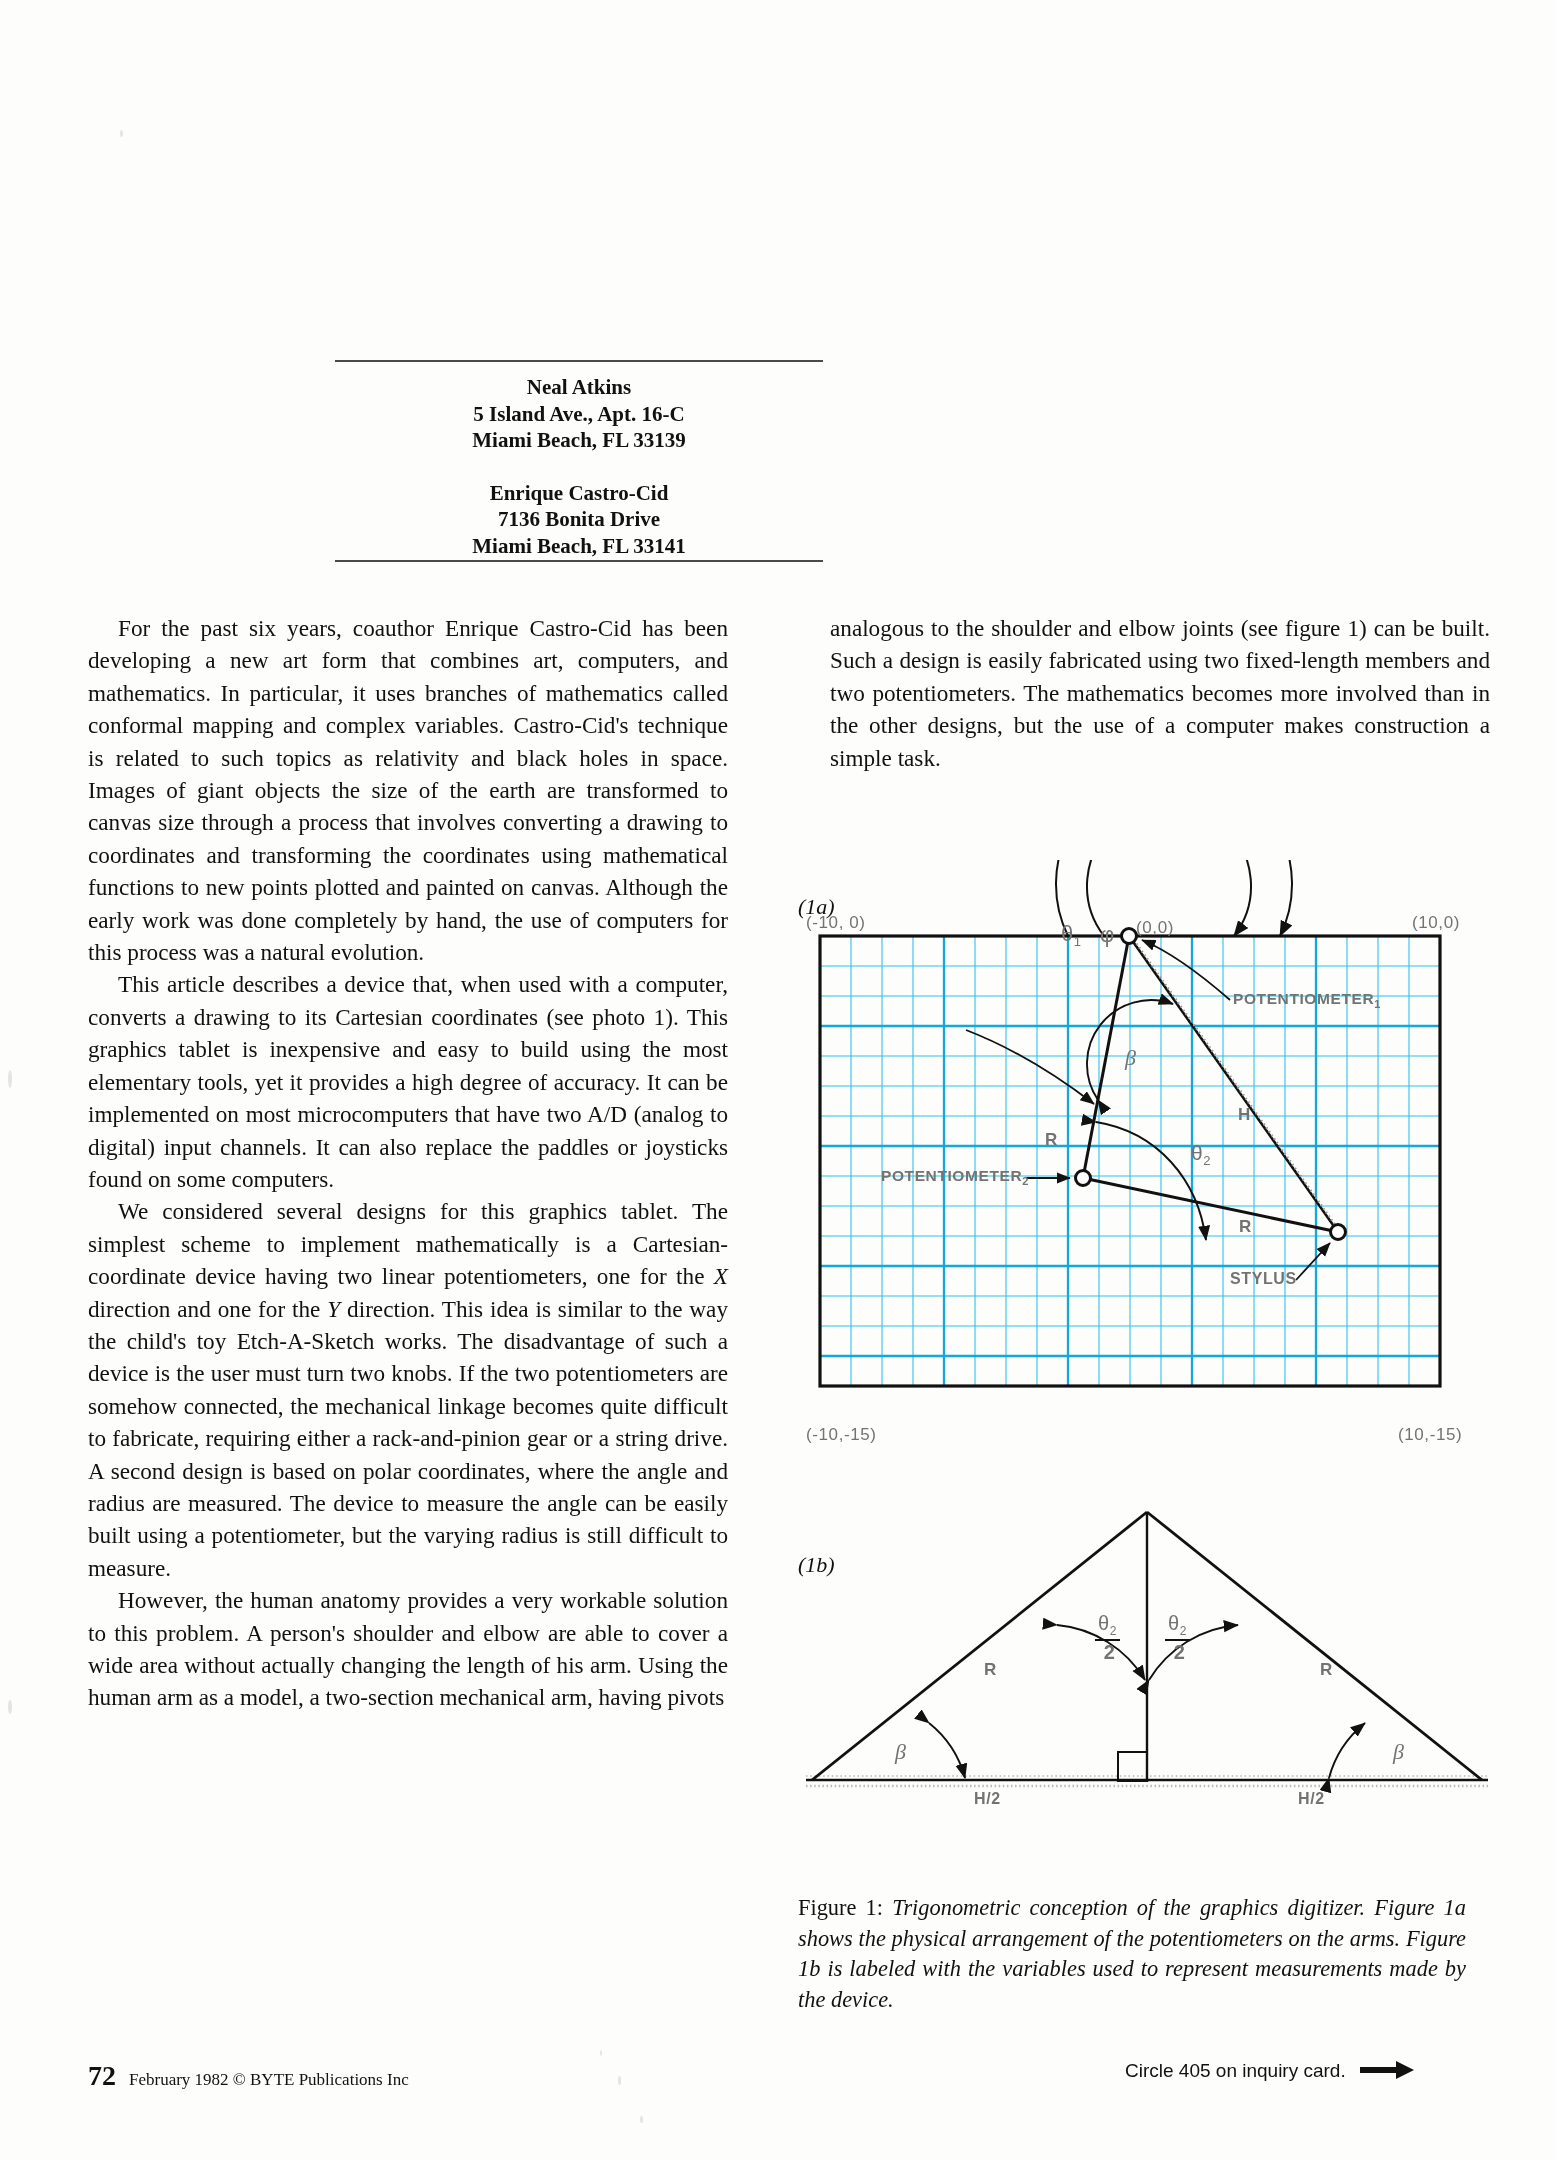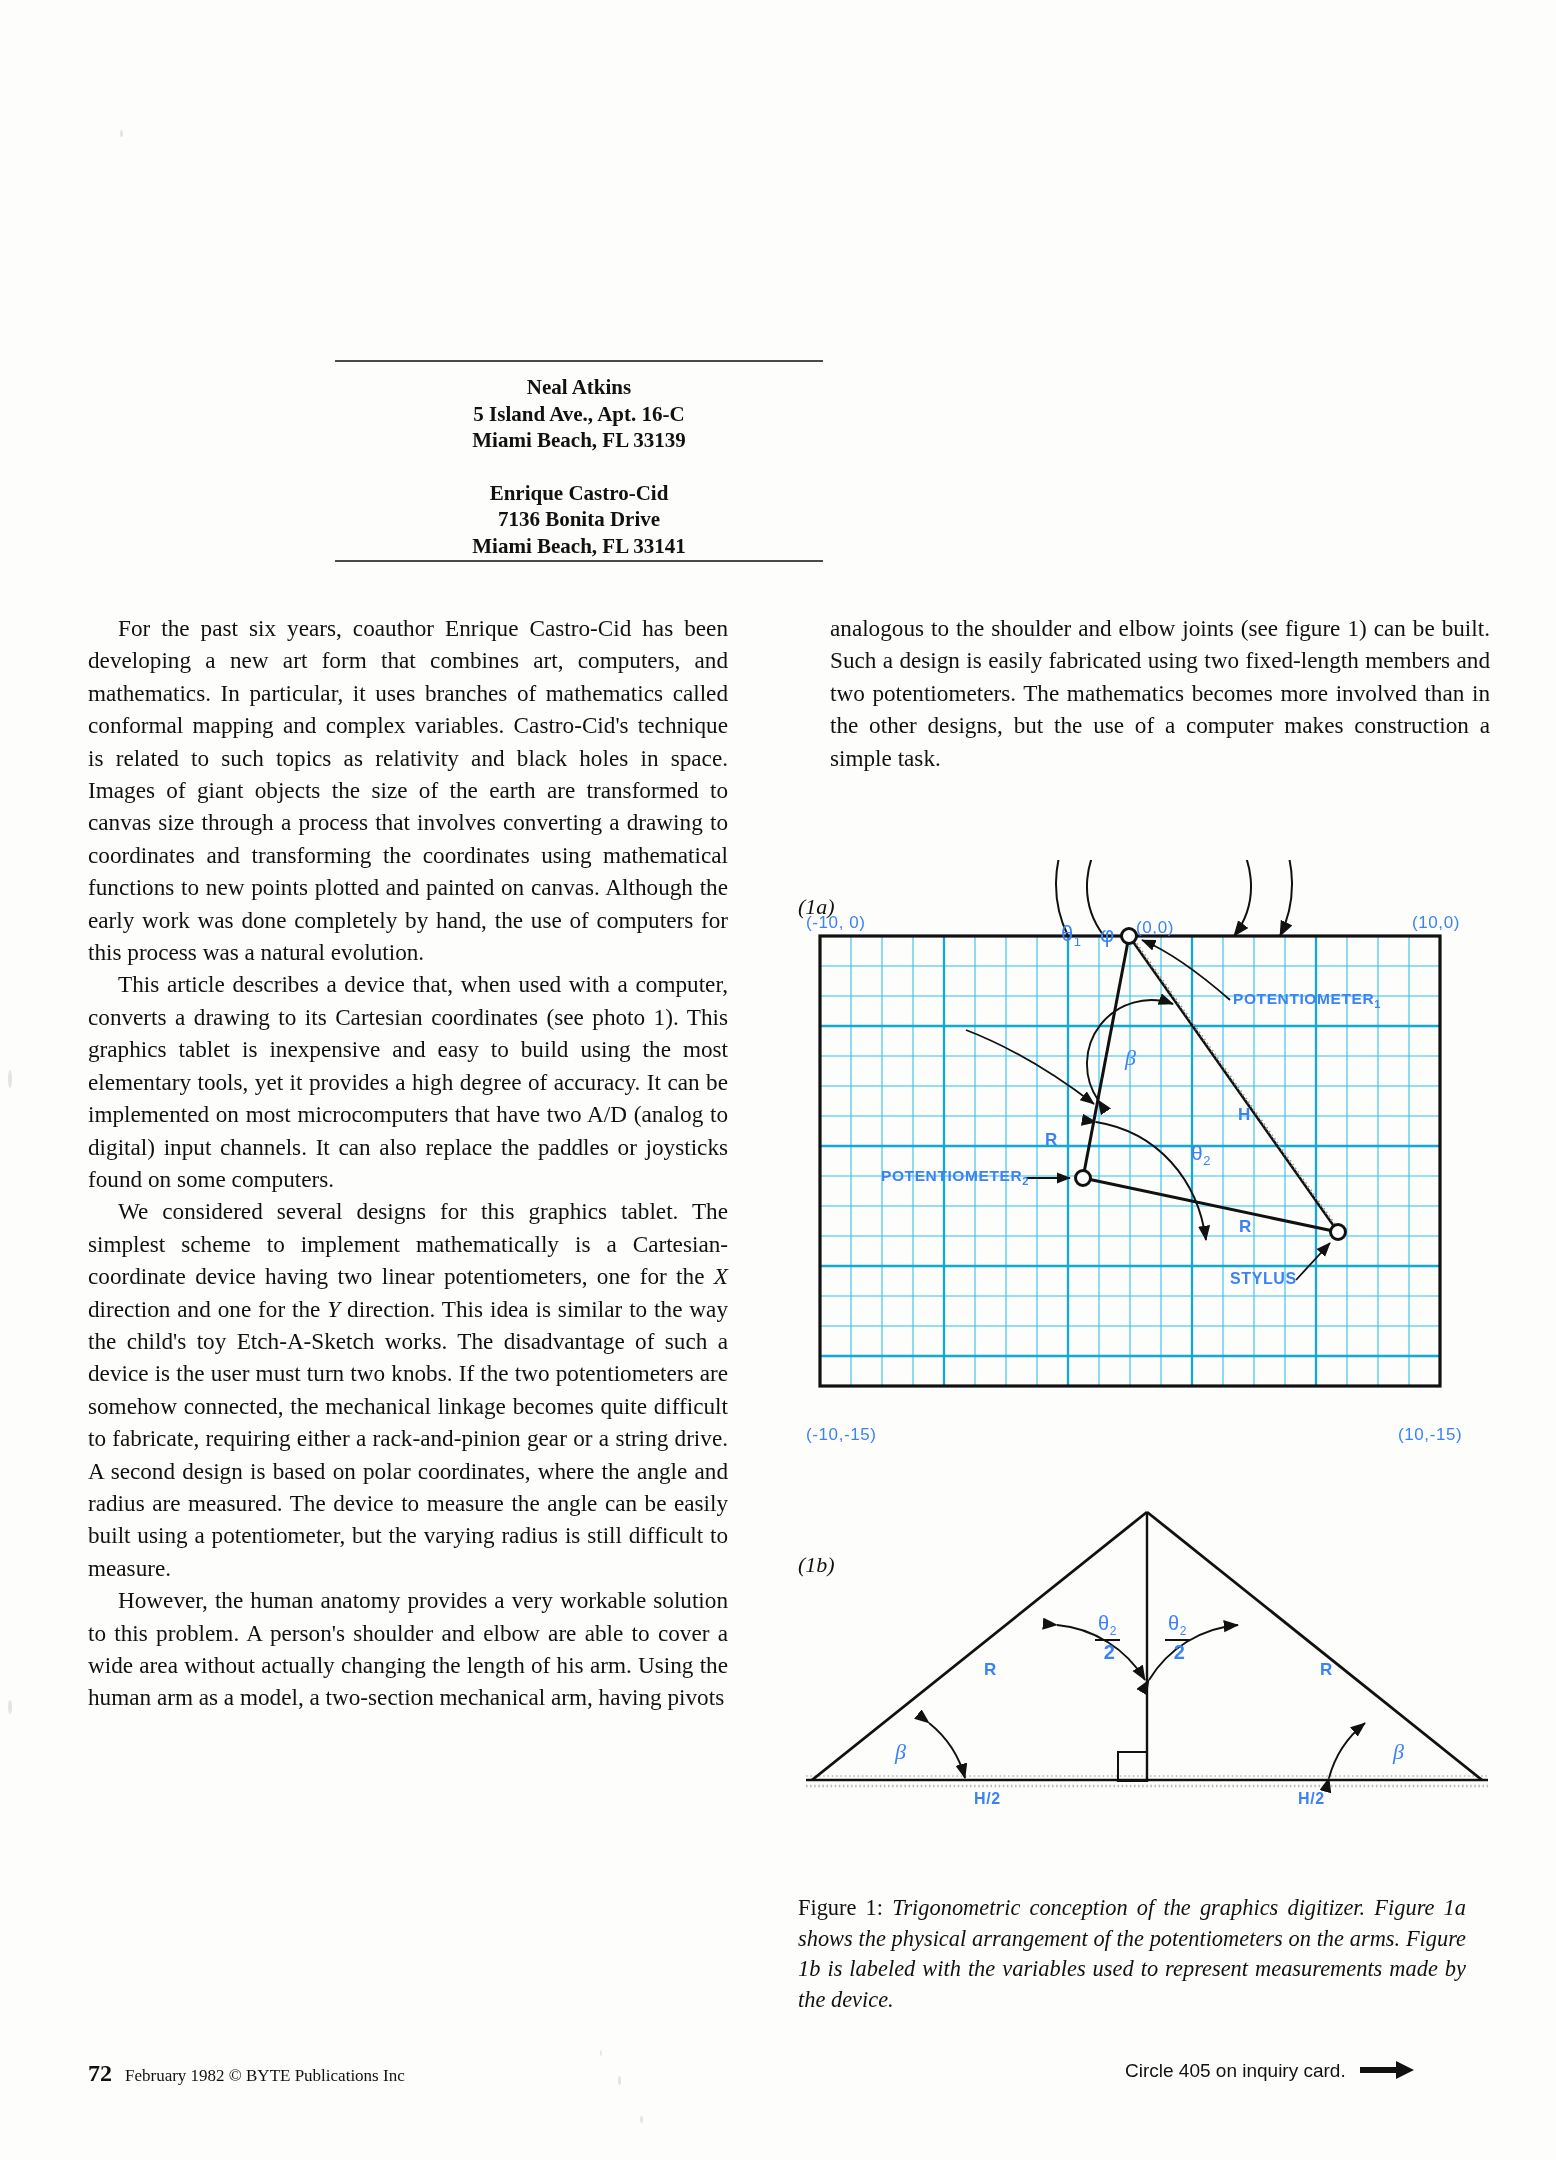--- a/index.html
+++ b/index.html
@@ -115,21 +115,21 @@
     top: 1490px;
     width: 700px;
     height: 390px;
   }
 
   .coordlabel {
     position: absolute;
     font-family: "Liberation Sans", sans-serif;
     font-size: 17px;
     letter-spacing: 0.6px;
-    color: #3b82f6;
+    color: #737373;
     white-space: nowrap;
   }
 
   svg { display: block; }
 
   
   .caption {
     position: absolute;
     left: 798px;
     top: 1893px;
@@ -149,21 +149,21 @@
   .footer-left {
     position: absolute;
     left: 88px;
     top: 2060px;
     font-family: "Liberation Serif", serif;
     font-size: 17px;
     white-space: nowrap;
   }
   .footer-left .pagenum {
     font-weight: bold;
-    font-size: 24px;
+    font-size: 28px;
     margin-right: 13px;
   }
   .footer-right {
     position: absolute;
     left: 1125px;
     top: 2060px;
     font-family: "Liberation Sans", sans-serif;
     font-size: 19px;
     white-space: nowrap;
   }

